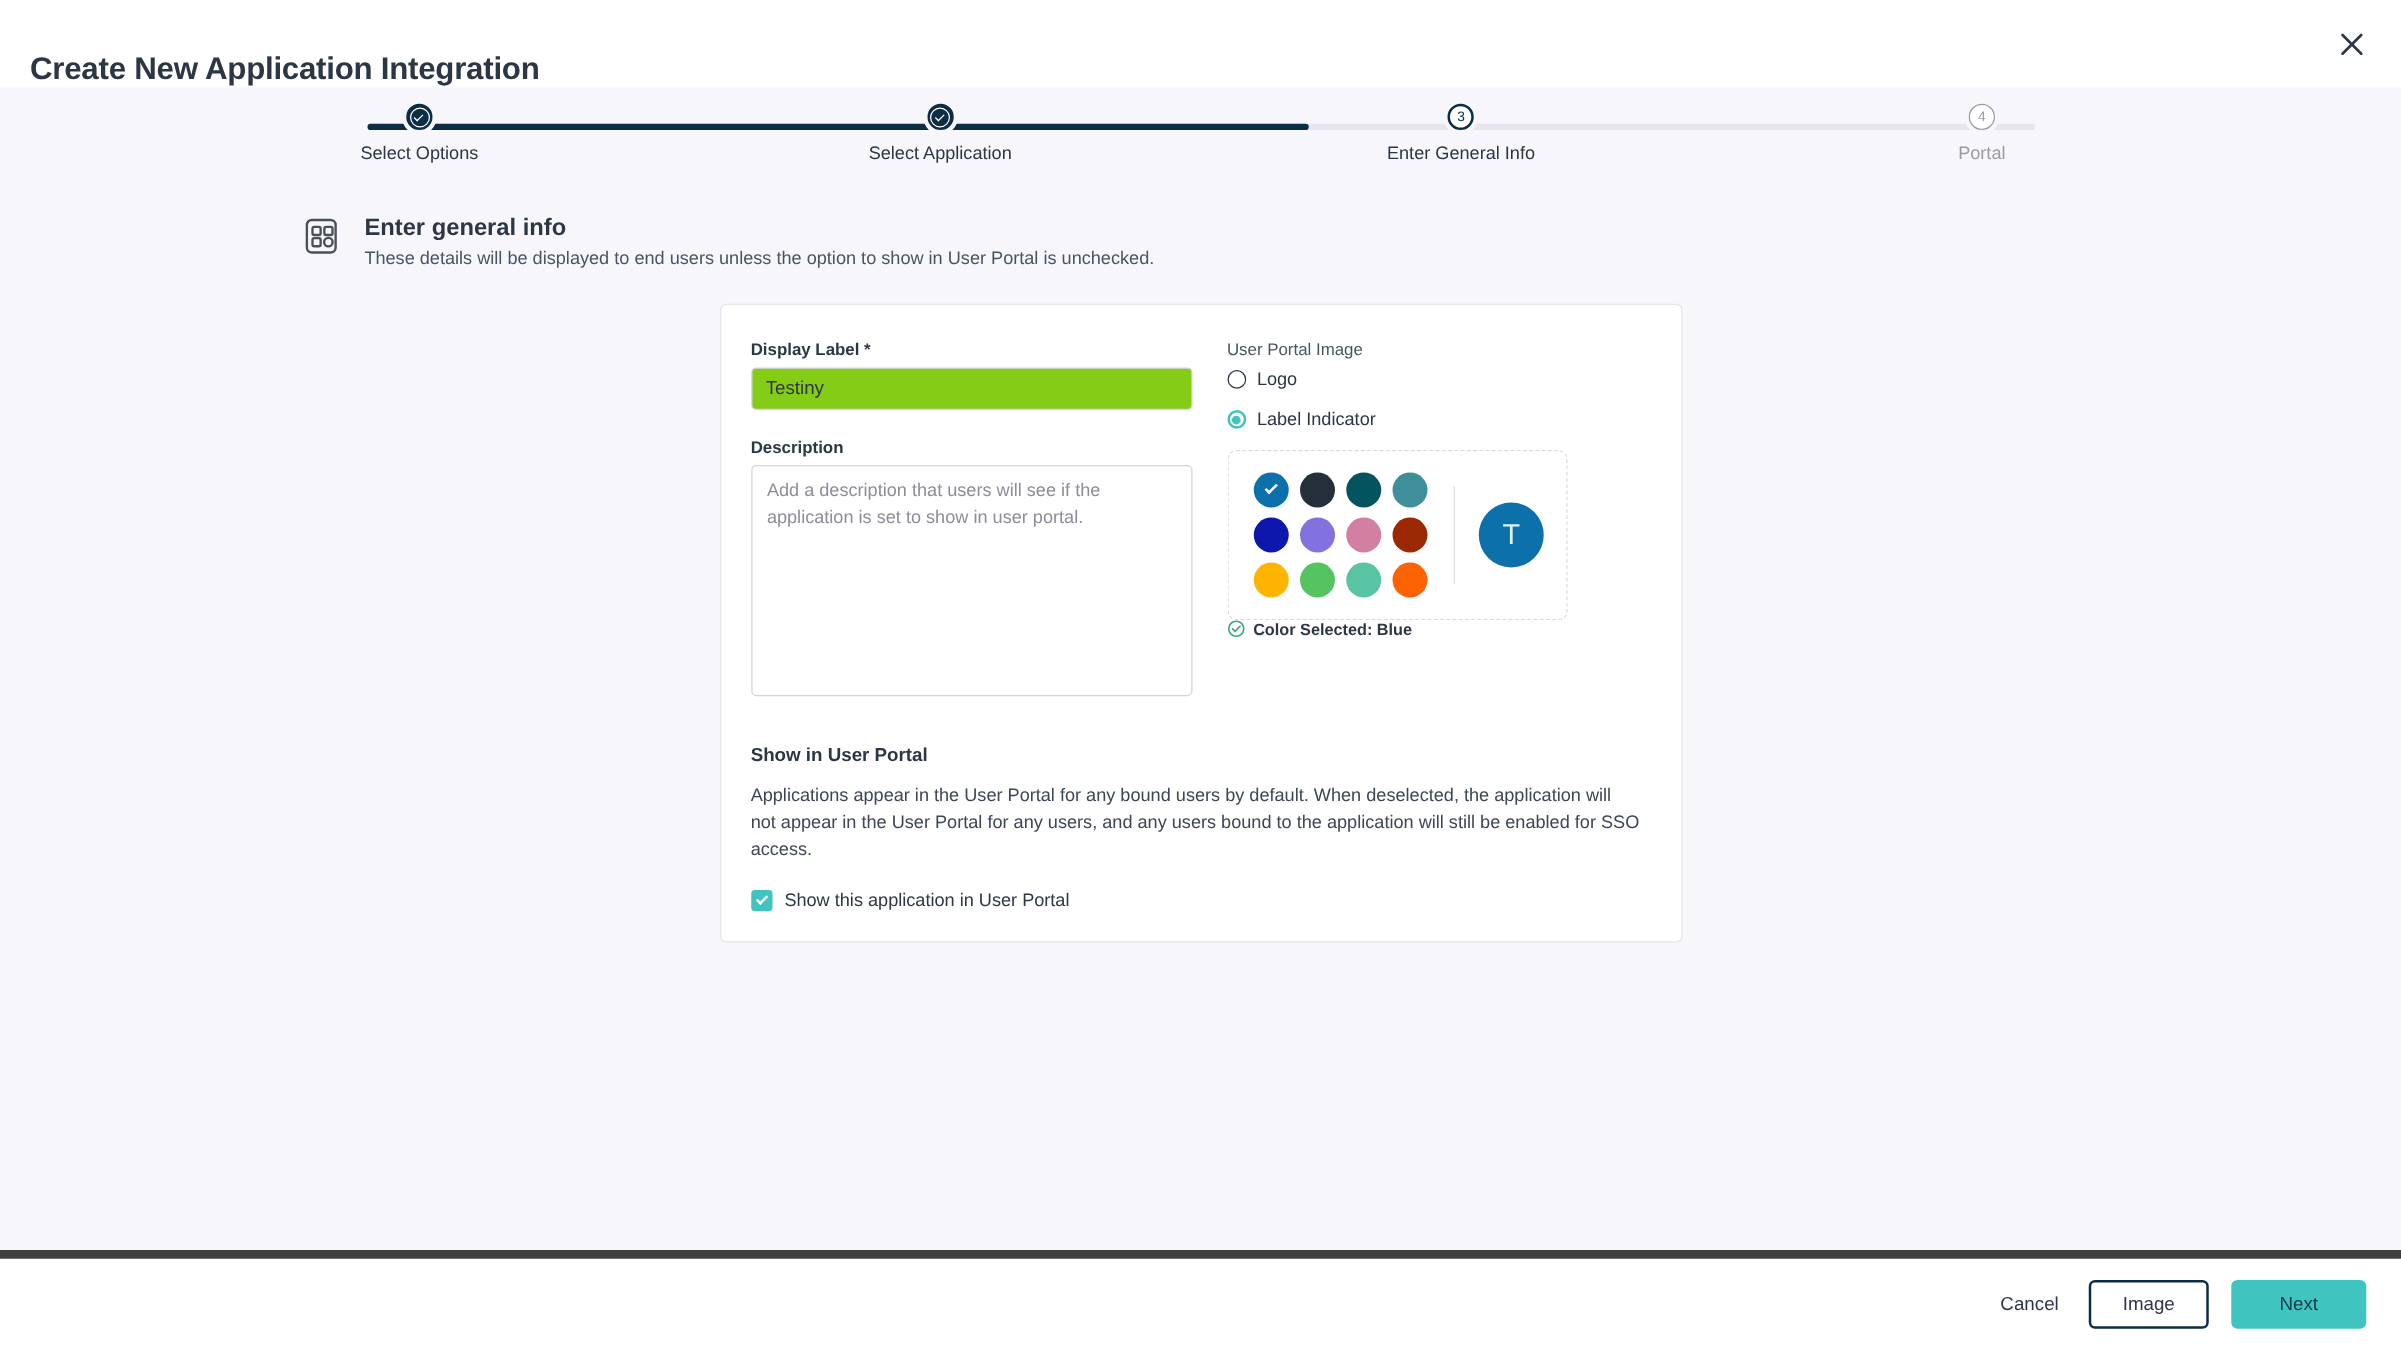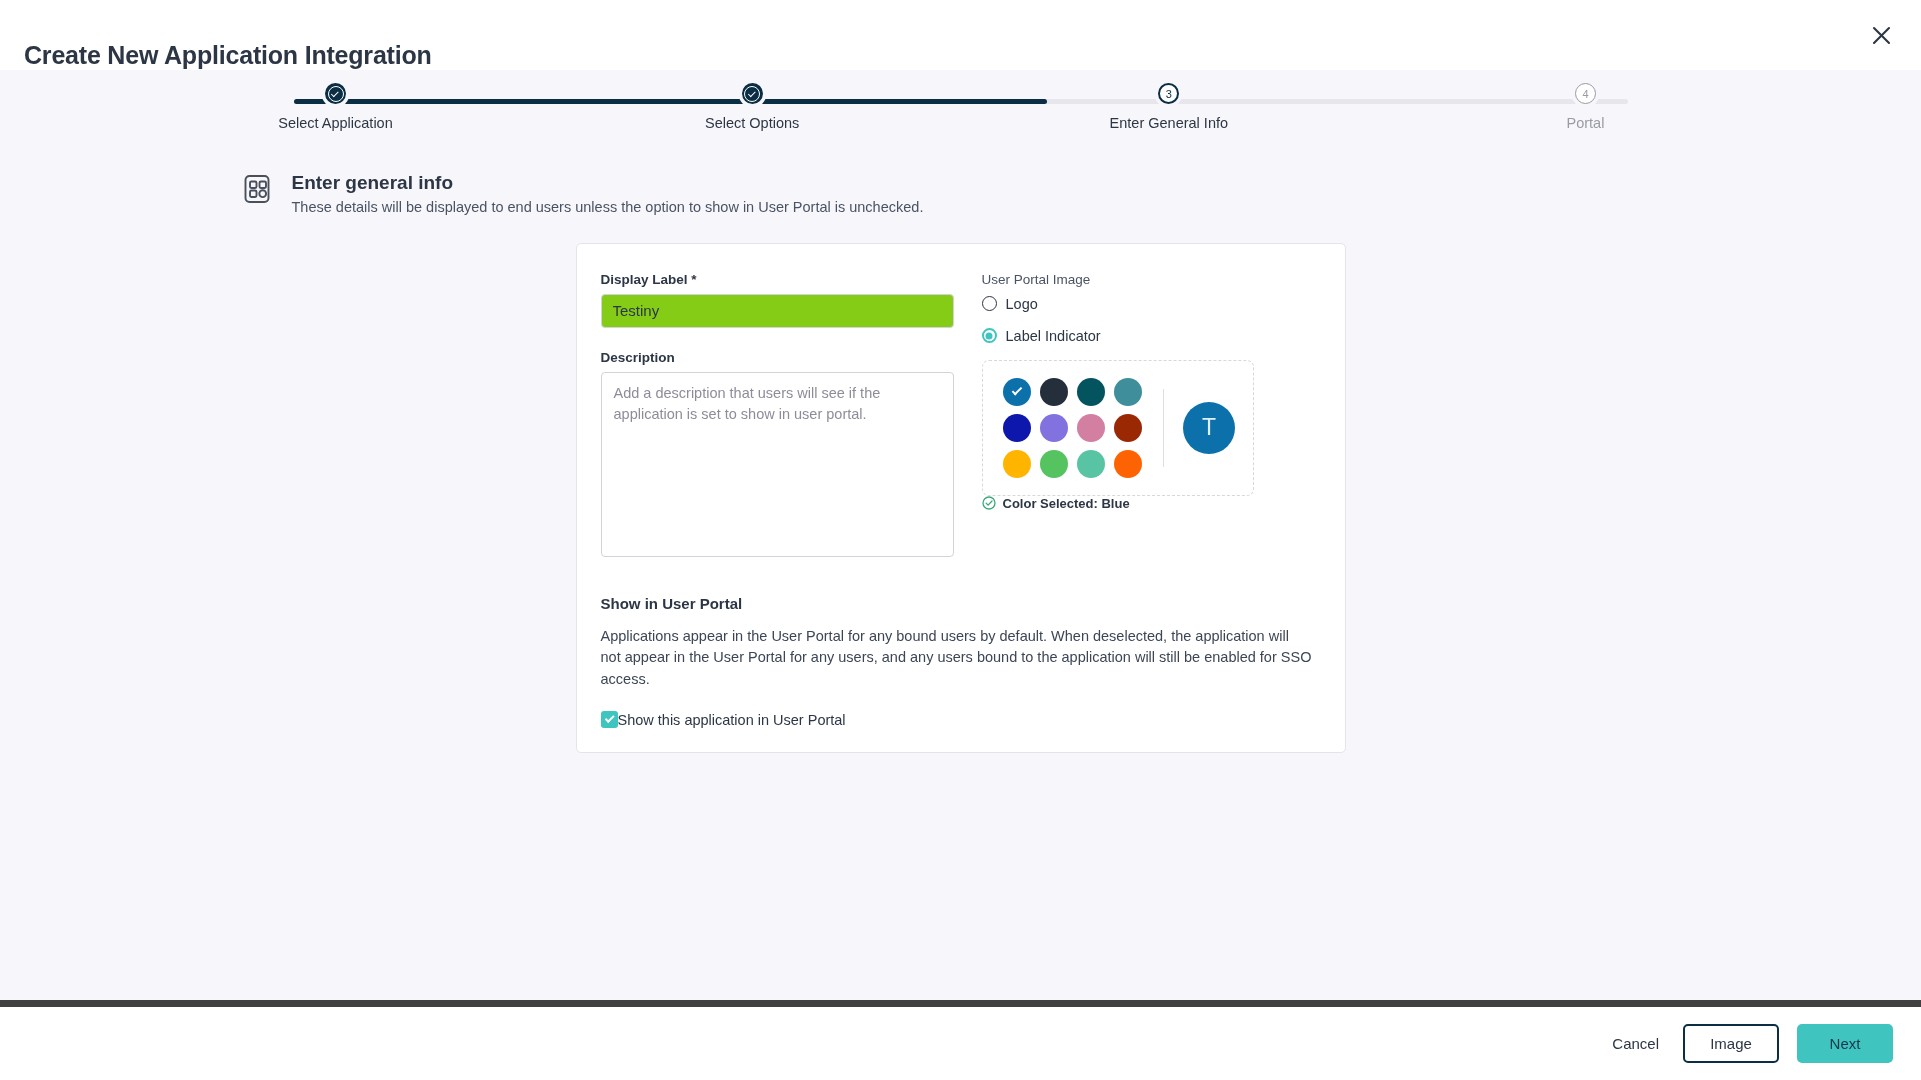--- a/index.html
+++ b/index.html
@@ -335,20 +335,21 @@
     margin-top: 14px;
     font-size: 14.5px;
     line-height: 1.48;
     color: #3d4655;
     max-width: 712px;
   }
   .checkbox-row {
     margin-top: 21px;
     display: flex;
     align-items: center;
+    gap: 10px;
     cursor: pointer;
   }
   .checkbox {
     width: 17px;
     height: 17px;
     border-radius: 3px;
     background: #3fc4c0;
     flex: none;
     display: flex;
     align-items: center;
@@ -393,21 +394,21 @@
     border: 2px solid #0b2e45;
     color: #2c3645;
     padding: 9px 0;
     width: 96px;
   }
   .btn-next {
     background: #3fc4c0;
     border: 2px solid #3fc4c0;
     color: #163a4a;
     padding: 9px 0;
-    width: 96px;
+    width: 108px;
   }
 </style>
 </head>
 <body>
 
 <div class="titlebar">
   <div class="titlebar-title">Create New Application Integration</div>
   <button class="close-btn">
     <svg width="19" height="19" viewBox="0 0 19 19">
       <path d="M2 2 L17 17 M17 2 L2 17" stroke="#2c3645" stroke-width="2.1" fill="none" stroke-linecap="round"></path>
@@ -419,28 +420,28 @@
   <div class="stepper">
     <div class="track">
       <div class="track-fill" style="width: 56.5%;"></div>
     </div>
     <div class="steps">
 
       <div class="step">
         <div class="step-marker done">
           <span class="tick"></span>
         </div>
-        <div class="step-label">Select Application</div>
+        <div class="step-label">Select Options</div>
       </div>
 
       <div class="step">
         <div class="step-marker done">
           <span class="tick"></span>
         </div>
-        <div class="step-label">Select Options</div>
+        <div class="step-label">Select Application</div>
       </div>
 
       <div class="step">
         <div class="step-marker current">3</div>
         <div class="step-label">Enter General Info</div>
       </div>
 
       <div class="step">
         <div class="step-marker upcoming">4</div>
         <div class="step-label muted">Portal</div>

